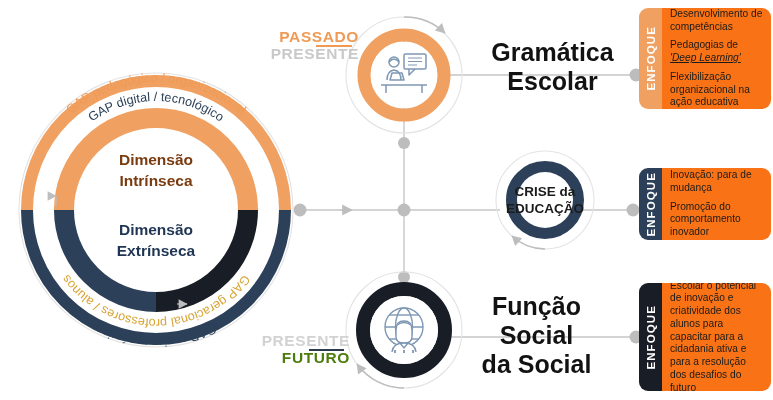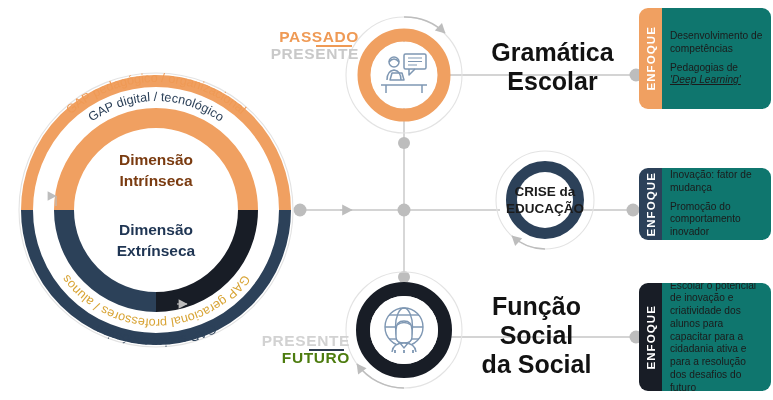--- a/index.html
+++ b/index.html
@@ -26,21 +26,21 @@
               color:#121212;font-size:25px;line-height:1.16;}
   #title-1{left:470px;top:38px;width:165px;}
   #title-3{left:454px;top:292px;width:165px;}
 
   
   .card{position:absolute;display:flex;align-items:stretch;
         border-radius:9px;overflow:hidden;box-shadow:0 0 0 0 transparent;}
   .card .tab{width:23px;flex:0 0 23px;display:flex;align-items:center;justify-content:center;}
   .card .tab span{writing-mode:vertical-rl;transform:rotate(180deg);
                   color:#ffffff;font-weight:bold;font-size:11.5px;letter-spacing:1.1px;}
-  .card .body{flex:1;background:#0f766e;padding:7px 6px 7px 8px;
+  .card .body{flex:1;background:#f97316;padding:7px 6px 7px 8px;
               display:flex;flex-direction:column;justify-content:center;}
   .card .body p{margin:0 0 6px 0;font-size:10.2px;line-height:1.25;color:#1b1b1b;}
   .card .body p:last-child{margin-bottom:0;}
   .card .body p .it{font-style:italic;text-decoration:underline;}
 
   #card-1{left:639px;top:8px;width:132px;height:101px;}
   #card-2{left:639px;top:168px;width:132px;height:72px;}
   #card-3{left:639px;top:283px;width:132px;height:108px;}
 
   
@@ -202,29 +202,30 @@
     <div>da Social</div>
   </div>
 
   <div class="card" id="card-1">
     <div class="tab" style="background:#f0a061;">
       <span>ENFOQUE</span>
     </div>
     <div class="body">
       <p>Desenvolvimento de competências</p>
       <p><span>Pedagogias de </span><span class="it">'Deep Learning'</span></p>
+      <p>Flexibilização organizacional na ação educativa</p>
     </div>
   </div>
 
   <div class="card" id="card-2">
     <div class="tab" style="background:#2c4159;">
       <span>ENFOQUE</span>
     </div>
     <div class="body">
-      <p>Inovação: fator de mudança</p>
+      <p>Inovação: para de mudança</p>
       <p>Promoção do comportamento inovador</p>
     </div>
   </div>
 
   <div class="card" id="card-3">
     <div class="tab" style="background:#181d26;">
       <span>ENFOQUE</span>
     </div>
     <div class="body">
       <p>Escolar o potencial de inovação e criatividade dos alunos para capacitar para a cidadania ativa e para a resolução dos desafios do futuro</p>

